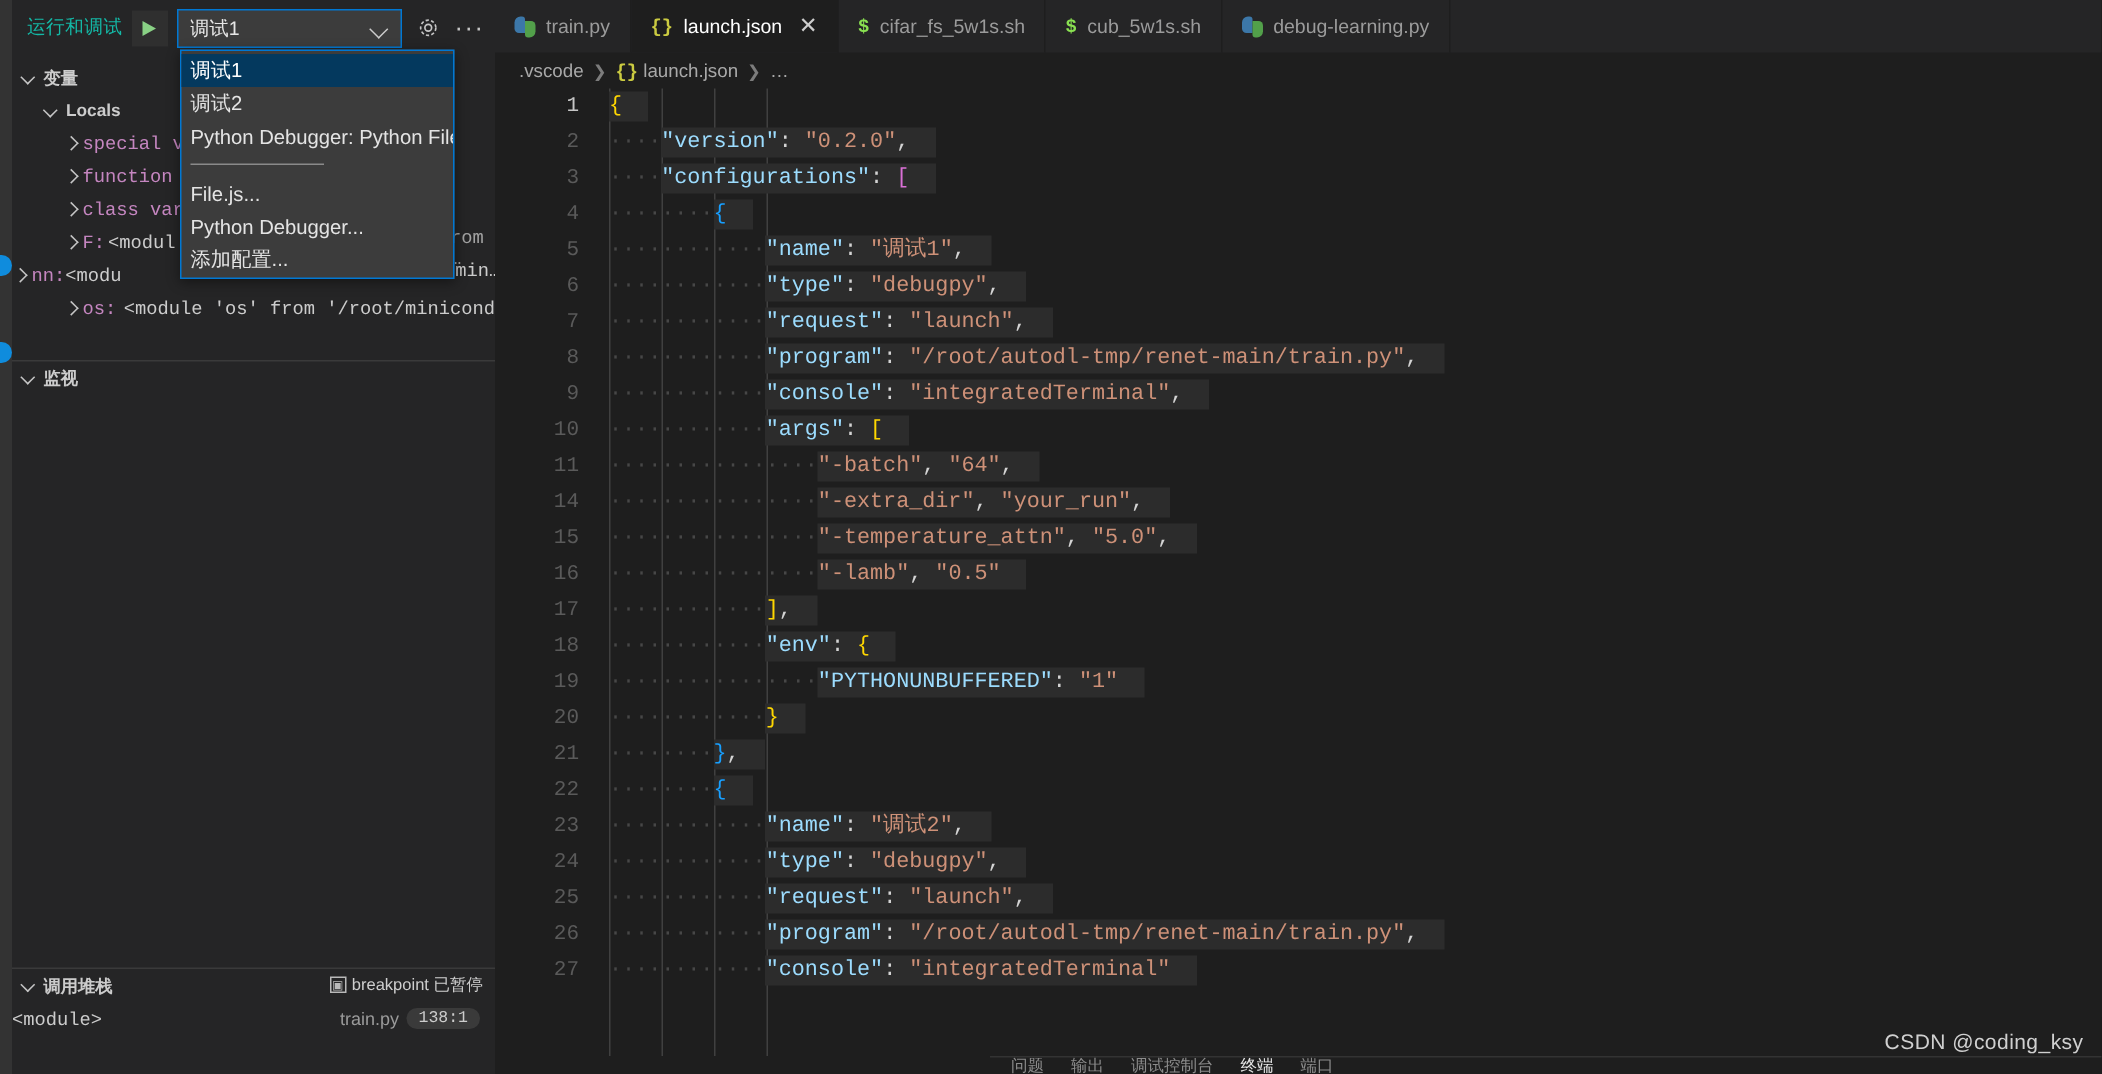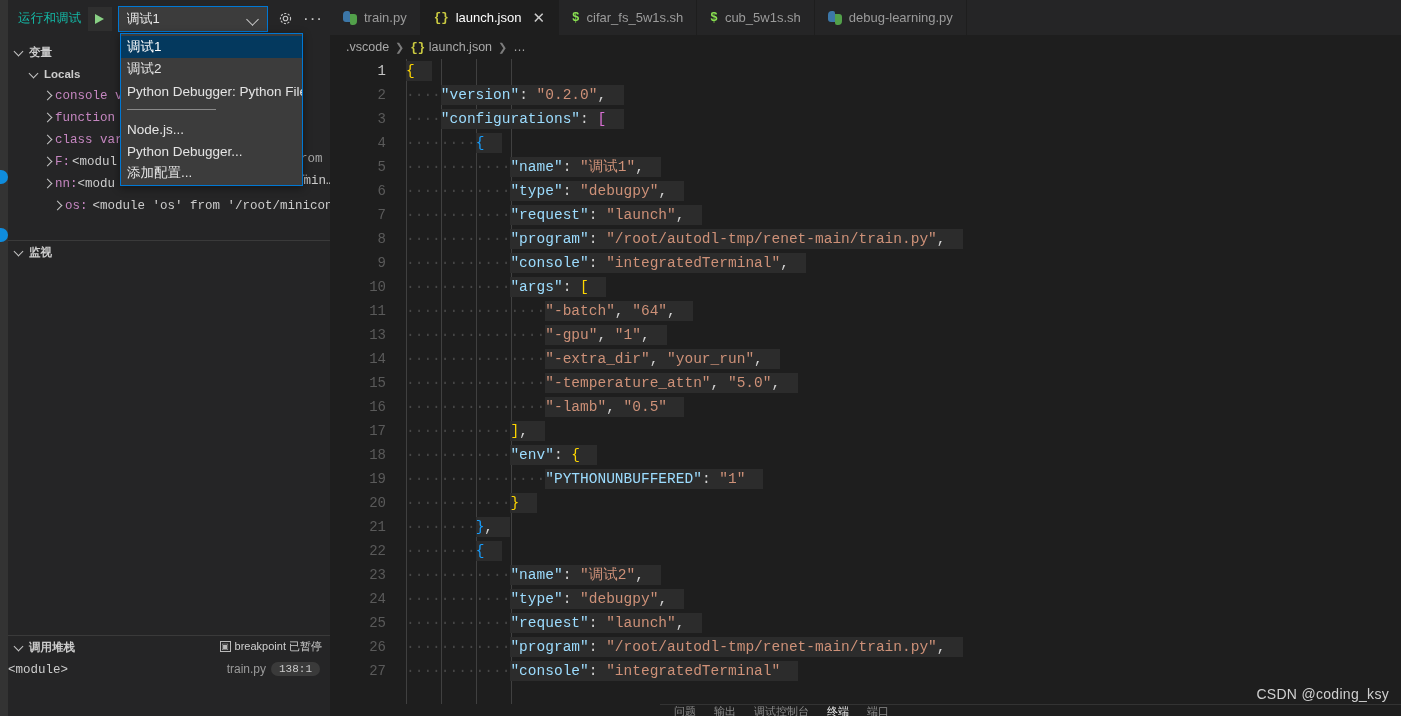--- a/index.html
+++ b/index.html
@@ -138,21 +138,21 @@
     padding-left: 22px; font-size: 11.5px; font-weight: bold; color:#cccccc;
   }
 
   .watch-head {
     position: absolute; left: 0; top: 240px; width: 322px;
     border-top: 1px solid #3a3a3a;
   }
 
   
   .callstack {
-    position: absolute; left: 0; bottom: 0; width: 322px; height: 81px;
+    position: absolute; left: 0; bottom: 0; width: 322px; height: 71px;
     border-top: 1px solid #3a3a3a;
   }
   .cs-head {
     position: relative;
     display: flex; align-items: center; gap: 4px;
     height: 22px; padding-left: 7px;
     font-size: 11.5px; font-weight: bold; color: #cccccc;
   }
   .cs-status {
     position: absolute; right: 8px; top: 3px;
@@ -326,21 +326,21 @@
         <span>调试1</span>
       </div>
       <div class="dd-item">
         <span>调试2</span>
       </div>
       <div class="dd-item">
         <span>Python Debugger: Python File</span>
       </div>
       <div class="dd-sep"></div>
       <div class="dd-item">
-        <span>Node.js...</span>
+        <span>File.js...</span>
       </div>
       <div class="dd-item">
         <span>Python Debugger...</span>
       </div>
       <div class="dd-item">
         <span>添加配置...</span>
       </div>
     </div>
 
     <div style="position:absolute;left:0;top:41px;width:322px;">
@@ -348,41 +348,41 @@
         <span class="twisty"></span>
         <span>变量</span>
       </div>
       <div class="locals-row">
         <span class="twisty"></span>
         <span>Locals</span>
       </div>
 
       <div class="tree-row" style="padding-left:34px">
         <span class="twisty closed"></span>
-        <span class="vname">console v</span>
+        <span class="vname">special v</span>
       </div>
       <div class="tree-row" style="padding-left:34px">
         <span class="twisty closed"></span>
         <span class="vname">function</span>
       </div>
       <div class="tree-row" style="padding-left:34px">
         <span class="twisty closed"></span>
         <span class="vname">class var</span>
       </div>
       <div class="tree-row" style="padding-left:34px">
         <span class="twisty closed"></span>
         <span class="vname">F:</span>
         <span class="vval" style="margin-left:2px">&lt;modul</span>
       </div>
-      <div class="tree-row" style="padding-left:34px">
+      <div class="tree-row" style="">
         <span class="twisty closed"></span>
         <span class="vname">nn:</span>
         <span class="vval" style="margin-left:0">&lt;modu</span>
       </div>
-      <div class="tree-row" style="padding-left:44px">
+      <div class="tree-row" style="padding-left:34px">
         <span class="twisty closed"></span>
         <span class="vname">os:</span>
         <span class="vval" style="margin-left:5px">&lt;module 'os' from '/root/miniconda…</span>
       </div>
     </div>
 
     <div style="position:absolute;left:292px;top:152px;font-family:'Liberation Mono',monospace;font-size:12.5px;color:#a3a3a3;">rom …</div>
     <div style="position:absolute;left:288px;top:174px;font-family:'Liberation Mono',monospace;font-size:12.5px;color:#cccccc;">/min…</div>
 
     <div class="watch-head">
@@ -459,21 +459,20 @@
         <div class="cline"><span class="lnum">2</span><span class="ctext"><span class="idot">····</span><span class="seg"><span class="k-key">"version"</span><span class="k-punc">: </span><span class="k-str">"0.2.0"</span><span class="k-punc">,</span><span>  </span></span></span></div>
         <div class="cline"><span class="lnum">3</span><span class="ctext"><span class="idot">····</span><span class="seg"><span class="k-key">"configurations"</span><span class="k-punc">: </span><span class="k-br-p">[</span><span>  </span></span></span></div>
         <div class="cline"><span class="lnum">4</span><span class="ctext"><span class="idot">········</span><span class="seg"><span class="k-br-b">{</span><span>  </span></span></span></div>
         <div class="cline"><span class="lnum">5</span><span class="ctext"><span class="idot">············</span><span class="seg"><span class="k-key">"name"</span><span class="k-punc">: </span><span class="k-str">"调试1"</span><span class="k-punc">,</span><span>  </span></span></span></div>
         <div class="cline"><span class="lnum">6</span><span class="ctext"><span class="idot">············</span><span class="seg"><span class="k-key">"type"</span><span class="k-punc">: </span><span class="k-str">"debugpy"</span><span class="k-punc">,</span><span>  </span></span></span></div>
         <div class="cline"><span class="lnum">7</span><span class="ctext"><span class="idot">············</span><span class="seg"><span class="k-key">"request"</span><span class="k-punc">: </span><span class="k-str">"launch"</span><span class="k-punc">,</span><span>  </span></span></span></div>
         <div class="cline"><span class="lnum">8</span><span class="ctext"><span class="idot">············</span><span class="seg"><span class="k-key">"program"</span><span class="k-punc">: </span><span class="k-str">"/root/autodl-tmp/renet-main/train.py"</span><span class="k-punc">,</span><span>  </span></span></span></div>
         <div class="cline"><span class="lnum">9</span><span class="ctext"><span class="idot">············</span><span class="seg"><span class="k-key">"console"</span><span class="k-punc">: </span><span class="k-str">"integratedTerminal"</span><span class="k-punc">,</span><span>  </span></span></span></div>
         <div class="cline"><span class="lnum">10</span><span class="ctext"><span class="idot">············</span><span class="seg"><span class="k-key">"args"</span><span class="k-punc">: </span><span class="k-br-y">[</span><span>  </span></span></span></div>
         <div class="cline"><span class="lnum">11</span><span class="ctext"><span class="idot">················</span><span class="seg"><span class="k-str">"-batch"</span><span class="k-punc">, </span><span class="k-str">"64"</span><span class="k-punc">,</span><span>  </span></span></span></div>
-        <div class="cline"><span class="lnum">13</span><span class="ctext"><span class="idot">················</span><span class="seg"><span class="k-str">"-gpu"</span><span class="k-punc">, </span><span class="k-str">"1"</span><span class="k-punc">,</span><span>  </span></span></span></div>
         <div class="cline"><span class="lnum">14</span><span class="ctext"><span class="idot">················</span><span class="seg"><span class="k-str">"-extra_dir"</span><span class="k-punc">, </span><span class="k-str">"your_run"</span><span class="k-punc">,</span><span>  </span></span></span></div>
         <div class="cline"><span class="lnum">15</span><span class="ctext"><span class="idot">················</span><span class="seg"><span class="k-str">"-temperature_attn"</span><span class="k-punc">, </span><span class="k-str">"5.0"</span><span class="k-punc">,</span><span>  </span></span></span></div>
         <div class="cline"><span class="lnum">16</span><span class="ctext"><span class="idot">················</span><span class="seg"><span class="k-str">"-lamb"</span><span class="k-punc">, </span><span class="k-str">"0.5"</span><span>  </span></span></span></div>
         <div class="cline"><span class="lnum">17</span><span class="ctext"><span class="idot">············</span><span class="seg"><span class="k-br-y">]</span><span class="k-punc">,</span><span>  </span></span></span></div>
         <div class="cline"><span class="lnum">18</span><span class="ctext"><span class="idot">············</span><span class="seg"><span class="k-key">"env"</span><span class="k-punc">: </span><span class="k-br-y">{</span><span>  </span></span></span></div>
         <div class="cline"><span class="lnum">19</span><span class="ctext"><span class="idot">················</span><span class="seg"><span class="k-key">"PYTHONUNBUFFERED"</span><span class="k-punc">: </span><span class="k-str">"1"</span><span>  </span></span></span></div>
         <div class="cline"><span class="lnum">20</span><span class="ctext"><span class="idot">············</span><span class="seg"><span class="k-br-y">}</span><span>  </span></span></span></div>
         <div class="cline"><span class="lnum">21</span><span class="ctext"><span class="idot">········</span><span class="seg"><span class="k-br-b">}</span><span class="k-punc">,</span><span>  </span></span></span></div>
         <div class="cline"><span class="lnum">22</span><span class="ctext"><span class="idot">········</span><span class="seg"><span class="k-br-b">{</span><span>  </span></span></span></div>
         <div class="cline"><span class="lnum">23</span><span class="ctext"><span class="idot">············</span><span class="seg"><span class="k-key">"name"</span><span class="k-punc">: </span><span class="k-str">"调试2"</span><span class="k-punc">,</span><span>  </span></span></span></div>

